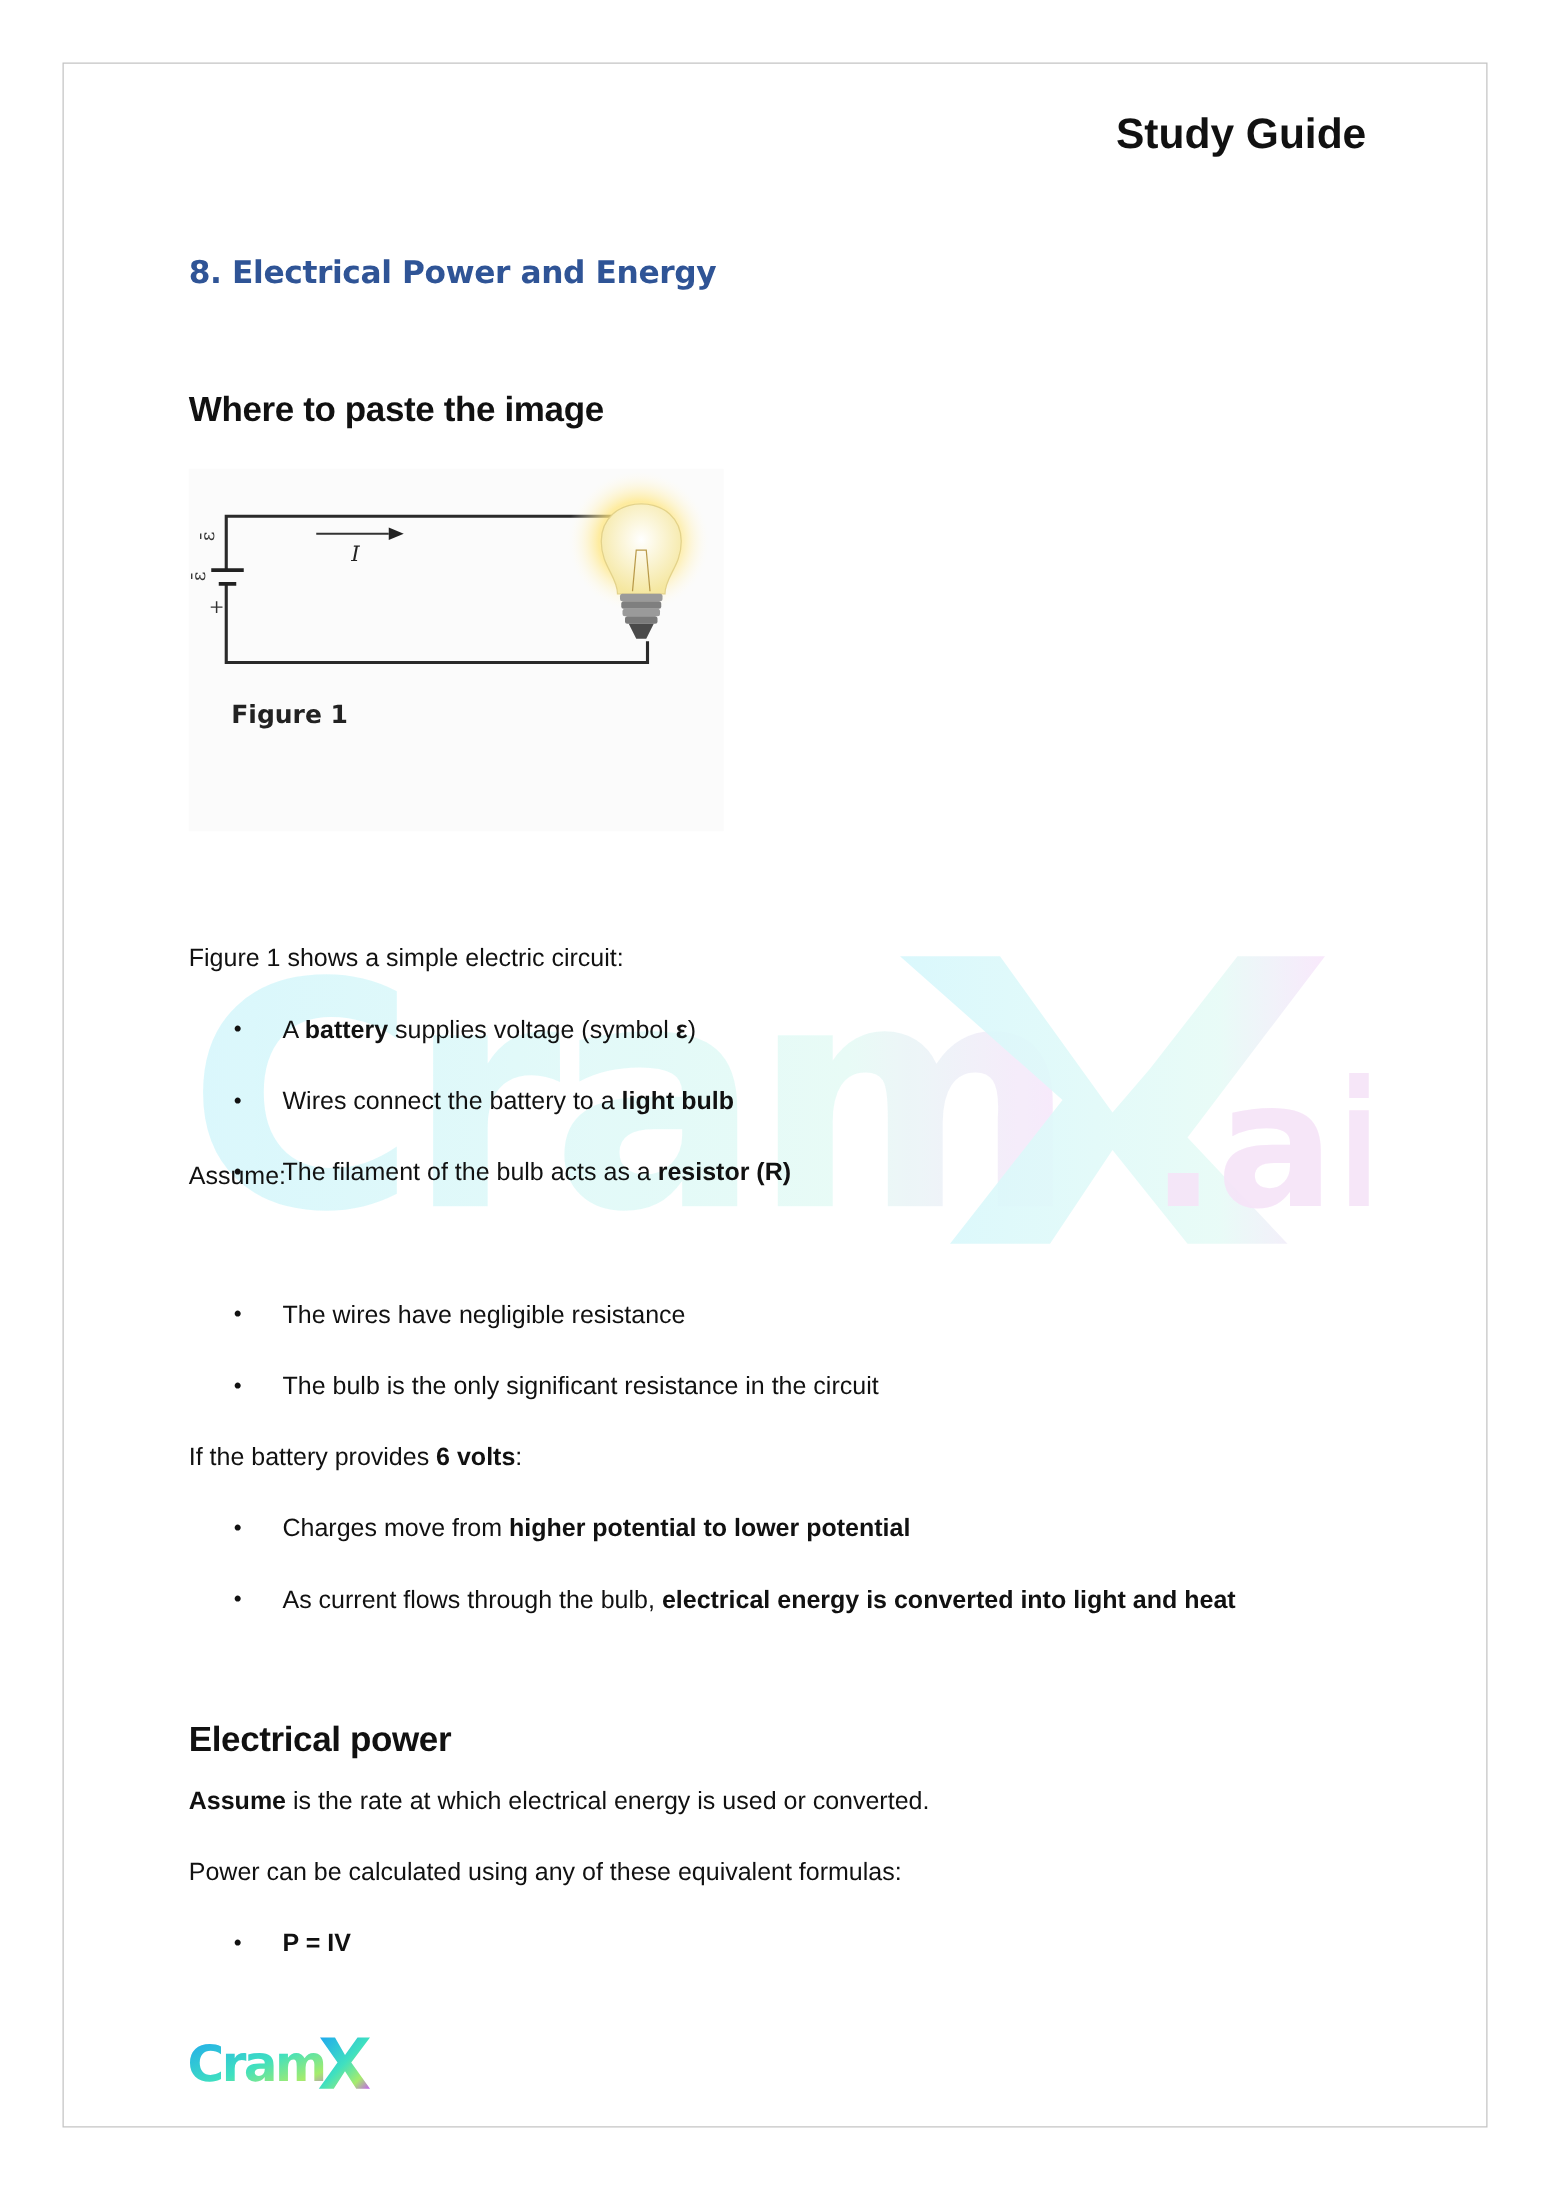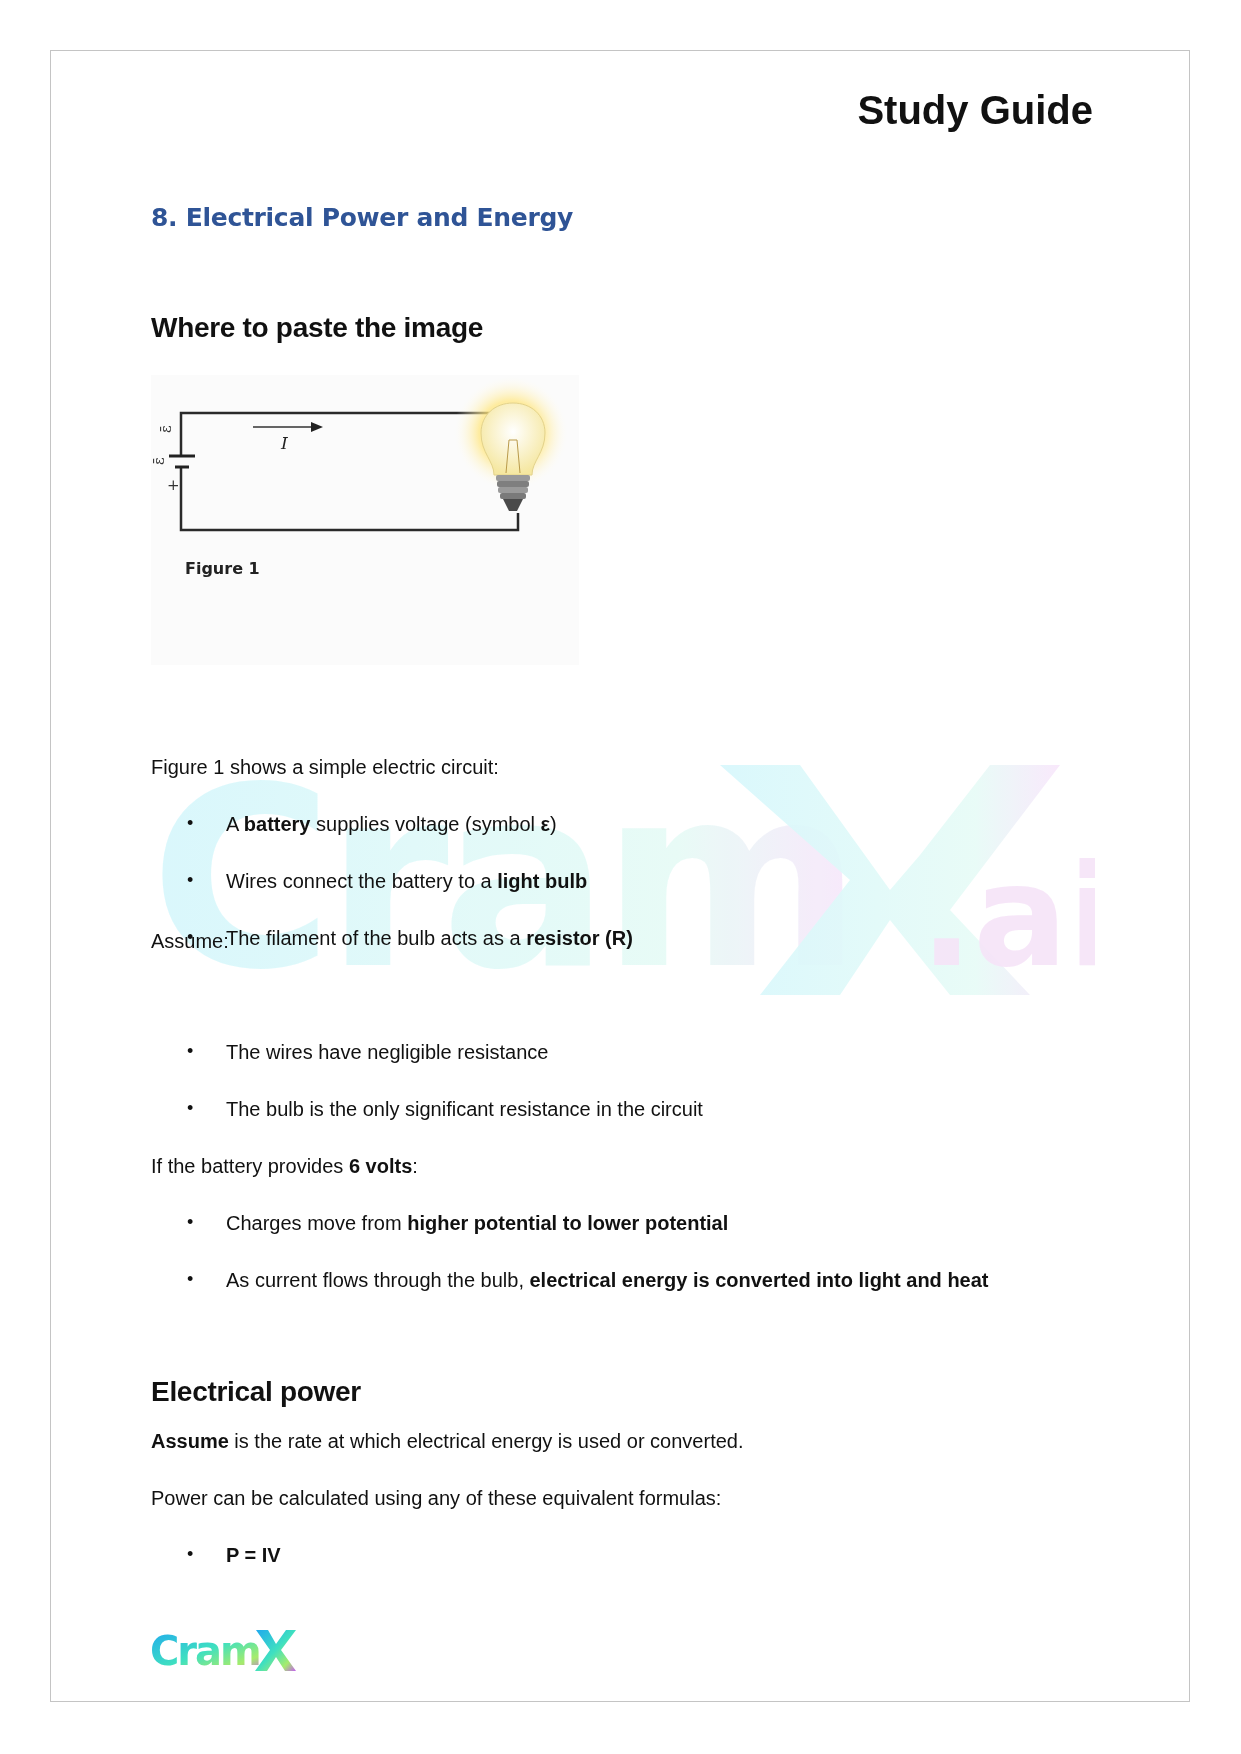--- a/index.html
+++ b/index.html
@@ -1,28 +1,28 @@
 <!DOCTYPE html>
 <html><head>
 <meta charset="utf-8">
 <style>
   html, body { margin:0; padding:0; background:#ffffff; }
   body { width:1241px; height:1754px; position:relative; overflow:hidden;
          font-family:"Liberation Sans", sans-serif; color:#111; }
   .page-border { position:absolute; left:50px; top:50px; width:1140px; height:1652px;
                  border:1.5px solid #c4c4c4; box-sizing:border-box; }
   .abs { position:absolute; }
-  .doc-title { right:148px; top:88px; font-size:40px; font-weight:bold; color:#111;margin-left:32px; }
+  .doc-title { right:148px; top:88px; font-size:34px; font-weight:bold; color:#111;margin-left:32px; }
   .section-heading { left:151px; top:203px; font-family:"DejaVu Sans", sans-serif;
                      font-size:25px; font-weight:bold; color:#2f5496; letter-spacing:-0.3px; }
   .sub-heading { font-family:Liberation Sans, sans-serif; font-size:28px; font-weight:bold; color:#111; letter-spacing:-0.3px; }
   .body-text { font-size:20px; color:#111; white-space:nowrap; }
   .bullet-dot { position:absolute; left:-39px; top:0; font-size:18px; }
   .figure-box { left:151px; top:375px; width:428px; height:290px; background:#fbfbfb; }
-  .figure-label { font-family:"DejaVu Sans", sans-serif; font-size:16px; font-weight:bold; color:#222; }
+  .figure-label { font-family:"DejaVu Sans", sans-serif; font-size:20px; font-weight:bold; color:#222; }
   .figure-caption { font-family:"DejaVu Sans", sans-serif; font-size:16px; color:#333; line-height:27px; }
   .watermark { left:150px; top:760px; width:945px; height:240px; pointer-events:none; }
   .logo { left:150px; top:1625px; }
   b { font-weight:bold; }
 </style>
 </head>
 <body>
 
 <div class="page-border"></div>
 

